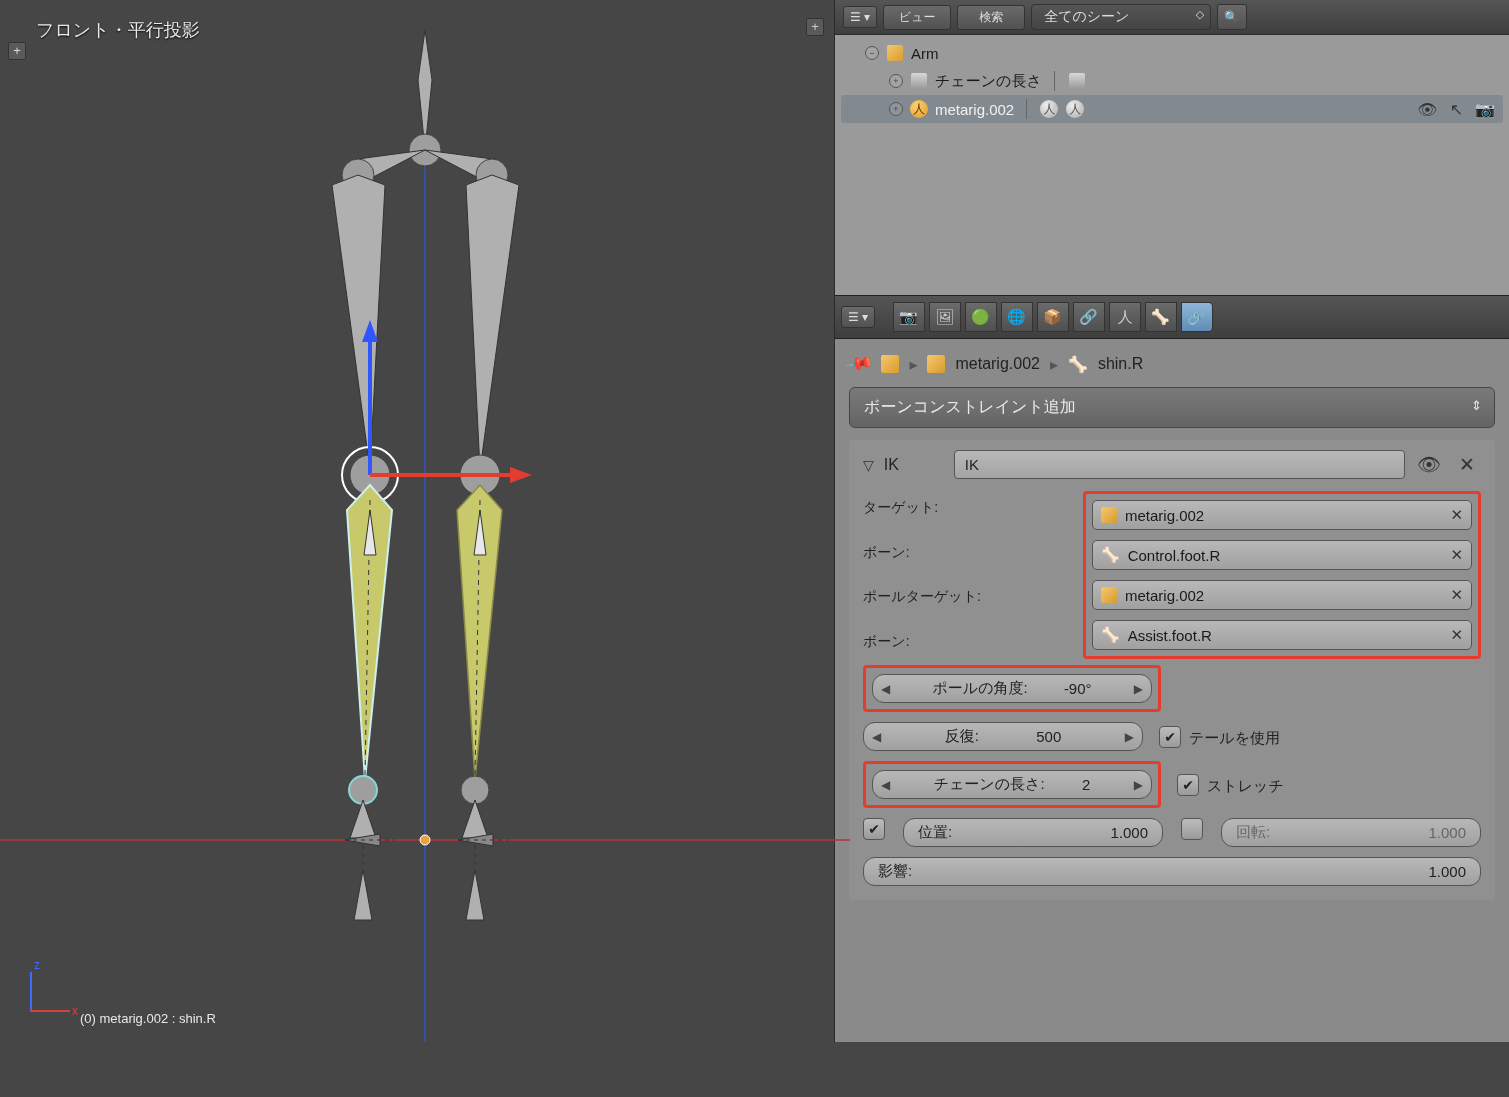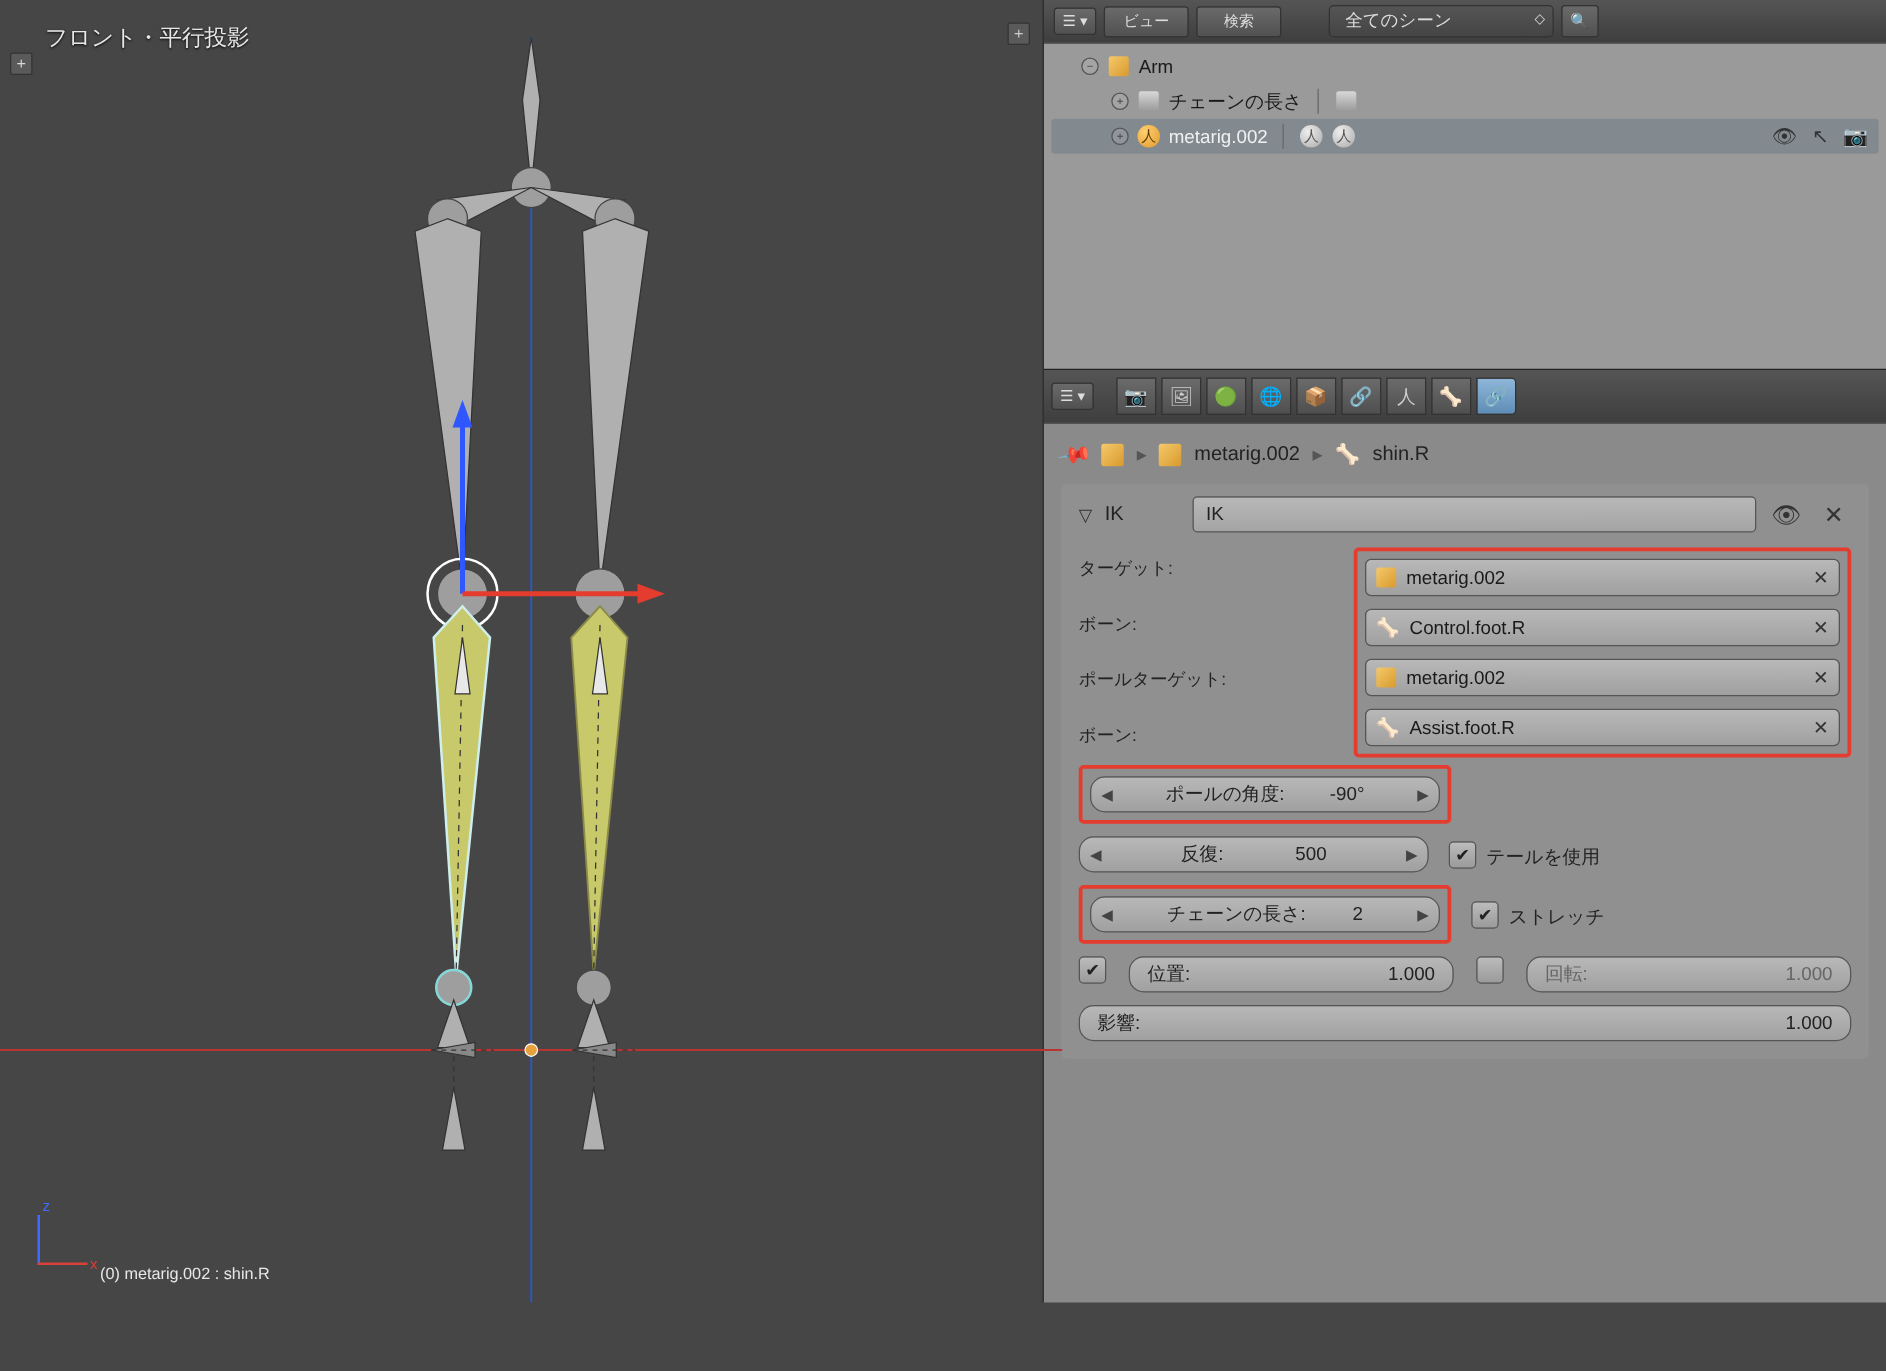--- a/index.html
+++ b/index.html
@@ -19,21 +19,21 @@
 .vp-status { position: absolute; bottom: 16px; left: 80px; color: #e8e8e8; font-size: 13px; }
 .armature-svg { position: absolute; top: 0; left: 0; }
 
 
 .right { flex: 1; display: flex; flex-direction: column; background: #999999; }
 
 
 .outliner-header { display: flex; align-items: center; gap: 6px; padding: 4px 8px; background: linear-gradient(#555,#3e3e3e); border-bottom: 1px solid #2a2a2a; }
 .outliner-header .btn, .props-header .btn { background: linear-gradient(#6a6a6a,#515151); border: 1px solid #333; border-radius: 3px; padding: 3px 6px; color: #ddd; font-size: 12px; display: inline-flex; align-items: center; gap: 3px; }
 .outliner-header .wide { min-width: 68px; justify-content: center; }
-.outliner-header .dropdown { background: linear-gradient(#555,#444); border: 1px solid #333; border-radius: 4px; padding: 3px 14px 3px 12px; color: #ddd; position: relative; font-size: 14px; min-width: 180px; margin-left: 32px; }
+.outliner-header .dropdown { background: linear-gradient(#555,#444); border: 1px solid #333; border-radius: 4px; padding: 3px 14px 3px 12px; color: #ddd; position: relative; font-size: 14px; min-width: 180px; }
 .outliner-header .dropdown::after { content: "◇"; position: absolute; right: 6px; top: 3px; font-size: 11px; }
 .outliner-header .search-btn { width: 30px; height: 26px; }
 
 
 .outliner { background: #9a9a9a; padding: 4px 6px; height: 260px; overflow: auto; }
 .tree-row { display: flex; align-items: center; gap: 6px; padding: 4px 2px; color: #1a1a1a; font-size: 15px; border-radius: 3px; }
 .tree-row.active { background: #838a8f; color: #f0f0f0; }
 .tree-indent1 { padding-left: 24px; }
 .tree-indent2 { padding-left: 48px; }
 .tree-toggle { width: 14px; height: 14px; border: 1px solid #555; border-radius: 50%; display: inline-flex; align-items: center; justify-content: center; font-size: 9px; color: #444; background: rgba(255,255,255,0.1); }
@@ -239,20 +239,21 @@
         <span class="pin-icon">📌</span>
         <span class="cube-sm"></span>
         <span class="sep">▸</span>
         <span class="cube-sm"></span>
         <span>metarig.002</span>
         <span class="sep">▸</span>
         <span class="bone-sm">🦴</span>
         <span>shin.R</span>
       </div>
 
+      <div class="big-dropdown">ボーンコンストレイント追加</div>
 
       <div class="panel">
         <div class="panel-head">
           <span class="collapse-tri">▽</span>
           <span class="panel-title">IK</span>
           <input class="name-input" value="IK" style="">
           <span class="eye-btn">👁</span>
           <span class="x-btn">✕</span>
         </div>
 

